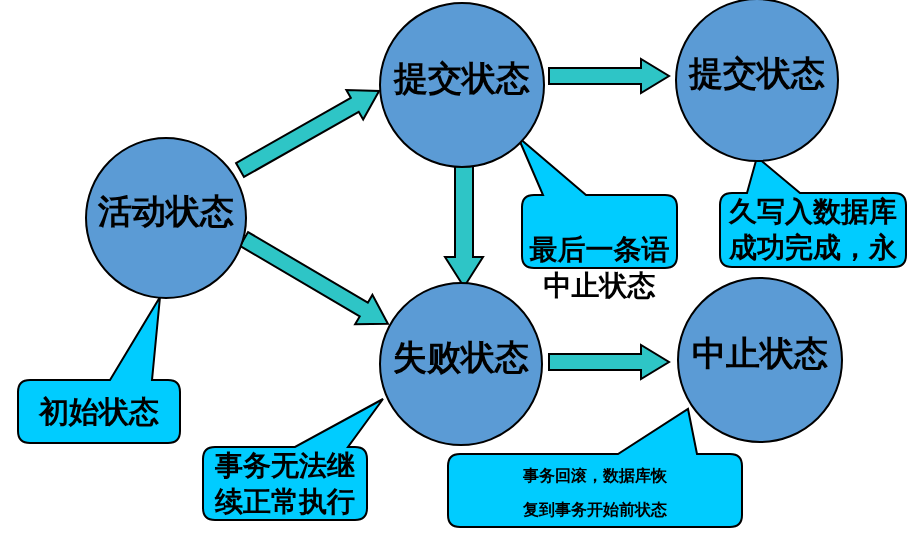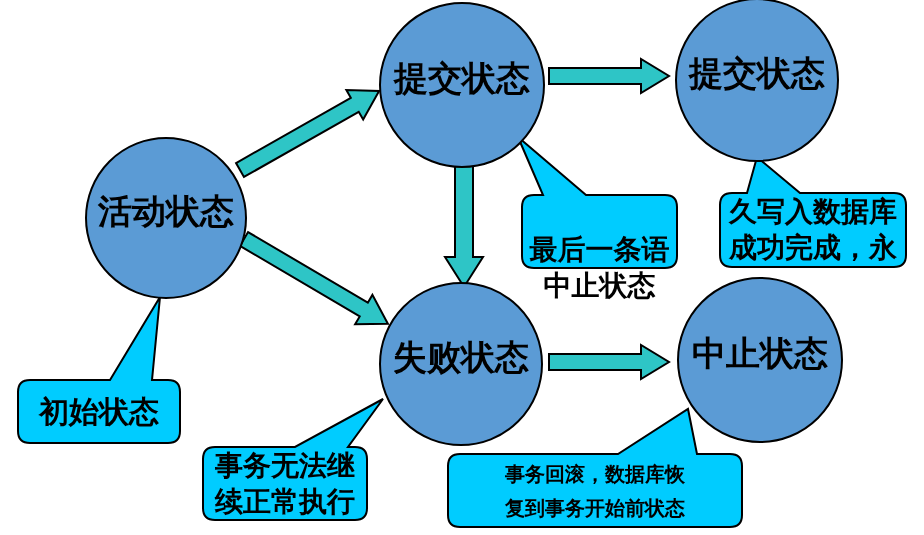--- a/index.html
+++ b/index.html
@@ -18,21 +18,21 @@
   #nl-partial{left:380px;top:3px;width:164px;height:164px;}
   #nl-committed{left:676px;top:-1px;width:162px;height:162px;}
   #nl-failed{left:380px;top:283px;width:162px;height:162px;align-items:center;}
   #nl-aborted{left:678px;top:278px;width:164px;height:164px;}
   
   .callout-label{line-height:36px;}
   #cl-initial{left:18px;top:380px;width:162px;height:63px;font-size:30px;text-align:center;}
   #cl-last{left:522px;top:195px;width:155px;height:73px;font-size:28px;margin-top:36px;}
   #cl-success{left:720px;top:193px;width:186px;height:74px;font-size:28px;}
   #cl-fail{left:203px;top:447px;width:164px;height:73px;font-size:28px;align-items:center;}
-  #cl-abort{left:448px;top:454px;width:294px;height:73px;font-size:20px;line-height:34px;}
+  #cl-abort{left:448px;top:454px;width:294px;height:73px;font-size:16px;line-height:34px;justify-content:flex-end;}
   .bubble{fill:var(--callout-fill,#0cf);stroke:var(--outline,#000);stroke-width:2;}
   .arrow{fill:var(--arrow-fill,#2ec5c6);stroke:var(--outline,#000);stroke-width:2;stroke-linejoin:miter;}
   .node{fill:var(--node-fill,#5b9bd5);stroke:var(--outline,#000);stroke-width:2;}
 </style>
 </head>
 <body>
 
 <div class="stage">
 
   <svg width="924" height="535" viewBox="0 0 924 535">

